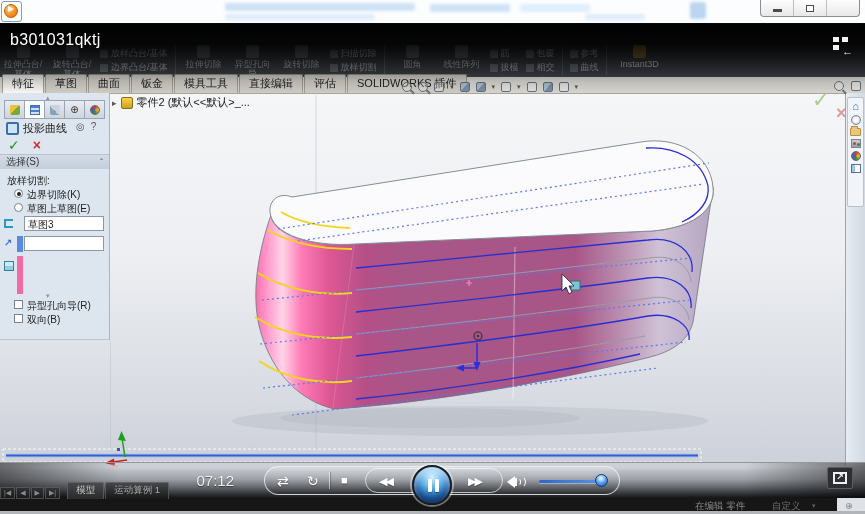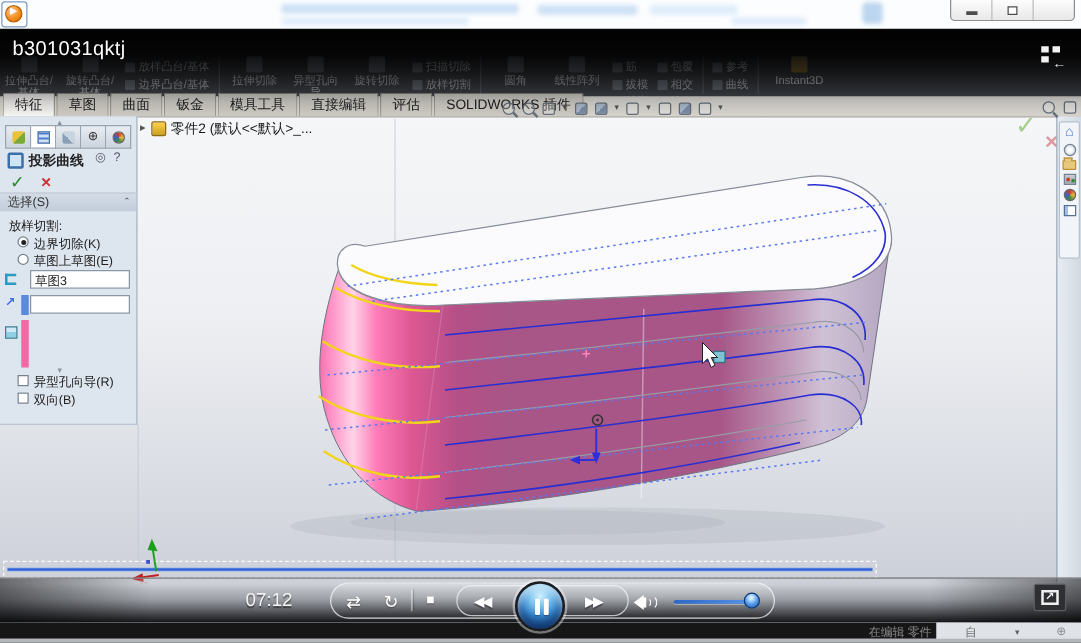--- a/index.html
+++ b/index.html
@@ -72,21 +72,21 @@
   .ptab:first-child{border-left:1px solid #9aa5b2;}
   .ptab.active{background:#fff;}
   .pt-ic1{width:10px;height:10px;background:linear-gradient(135deg,#e8c33a 50%,#7aa83a 50%);border-radius:2px;}
   .pt-ic2{width:10px;height:10px;background:
     linear-gradient(#4a7fd0 2px,transparent 2px) 0 0/10px 4px,#cfe0f5;border:1px solid #4a6fa8;box-sizing:border-box;}
   .pt-ic3{width:10px;height:10px;background:linear-gradient(45deg,#8aa0b8 45%,#c8d4e0 45%);border-radius:2px;}
   .pt-ic4{font-size:10px;color:#333;line-height:10px;}
   .pt-ic5{width:10px;height:10px;border-radius:50%;background:conic-gradient(#d23a2a,#e8b53a,#3a8a3a,#3a5fd0,#d23a2a);border:1px solid #666;box-sizing:border-box;}
   #ptitle{position:absolute;left:6px;top:28px;display:flex;align-items:center;gap:4px;}
   #ptitle .tic{width:9px;height:9px;border:2px solid #3a6fa8;border-radius:2px;background:#cfe4f5;}
-  #ptitle .txt{font-size:11px;font-weight:bold;color:#222;}
+  #ptitle .txt{font-size:11px;font-weight:normal;color:#222;}
   #ptitle-icons{position:absolute;left:76px;top:28px;display:flex;gap:6px;font-size:10px;color:#556;}
   #pactions{position:absolute;left:8px;top:44px;display:flex;gap:13px;}
   #pactions .ok{color:#2e8b2e;font-size:14px;font-weight:bold;}
   #pactions .no{color:#cc3333;font-size:14px;font-weight:bold;}
   #pdivider{position:absolute;left:0;top:61px;width:109px;height:1px;background:#b9c2cf;}
   #psection{position:absolute;left:0;top:62px;width:109px;height:14px;background:linear-gradient(#d3dce6,#c3cedb);
     display:flex;align-items:center;justify-content:space-between;padding:0 6px;box-sizing:border-box;}
   #psection .s-lbl{font-size:10px;color:#333;}
   #psection .s-col{font-size:9px;color:#556;}
   .p-lbl{position:absolute;font-size:10px;color:#222;}
@@ -161,21 +161,21 @@
   #btn-full .ar{position:absolute;left:8px;top:4px;font-size:9px;font-weight:bold;color:#f0f0f0;}
 
   
   #motion{left:0;top:486px;width:262px;height:13px;z-index:41;display:flex;align-items:flex-end;gap:1px;}
   .mnav{font-size:7px;color:#8a8a8a;background:rgba(40,40,40,.55);border:1px solid rgba(110,110,110,.6);padding:1px 3px;line-height:8px;}
   .mtab{font-size:9.5px;color:#a8a8a8;background:rgba(30,30,30,.6);border:1px solid rgba(120,120,120,.55);border-bottom:none;
     padding:1px 8px 2px 8px;border-radius:2px 2px 0 0;white-space:nowrap;}
   .mtab.active{color:#c5c5c5;background:rgba(55,55,55,.7);}
 
   
-  #statusbar{left:0;top:498px;width:749px;height:13px;background:#161616;z-index:38;text-align:right;}
+  #statusbar{left:0;top:498px;width:837px;height:13px;background:#161616;z-index:38;text-align:right;}
   #statusbar .st{position:absolute;top:2px;font-size:9.5px;color:#8a8a8a;}
   #bottom-strip{left:0;top:511px;width:865px;height:3px;background:#b2b5ba;z-index:38;}
 </style>
 </head>
 <body>
 
 <div id="stage">
 
   <div class="abs" id="viewport"></div>
 
@@ -499,20 +499,28 @@
       </div>
       <div id="vol-track"></div>
       <div id="vol-knob"></div>
     </div>
     <div id="btn-full">
       <span class="sq"></span>
       <span class="ar">↗</span>
     </div>
   </div>
 
+  <div class="abs" id="motion">
+    <span class="mnav">|◀</span>
+    <span class="mnav">◀</span>
+    <span class="mnav">▶</span>
+    <span class="mnav">▶|</span>
+    <span class="mtab active" style="margin-left:6px;">模型</span>
+    <span class="mtab">运动算例 1</span>
+  </div>
 
   <div class="abs" id="statusbar">
     <span class="st" style="left:695px;">在编辑 零件</span>
     <span class="st" style="left:772px;color:#6f6f6f;">自定义</span>
     <span class="st" style="left:812px;color:#5f5f5f;font-size:7px;top:4px;">▾</span>
     <span class="st" style="left:845px;color:#8a9096;">⊕</span>
   </div>
   <div class="abs" id="bottom-strip"></div>
 
   <div class="abs" id="top-strip">

